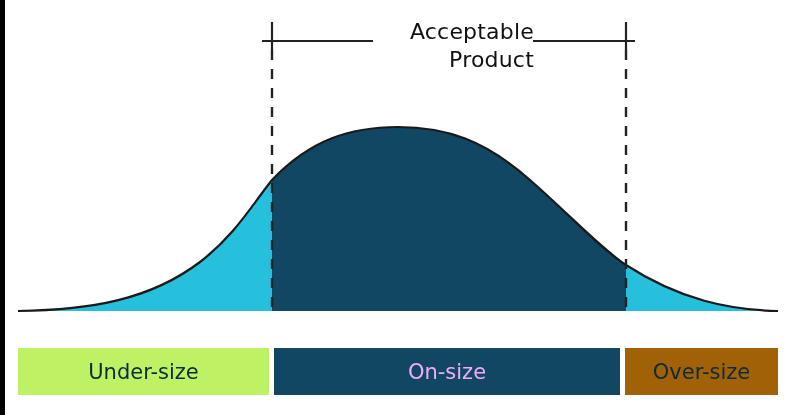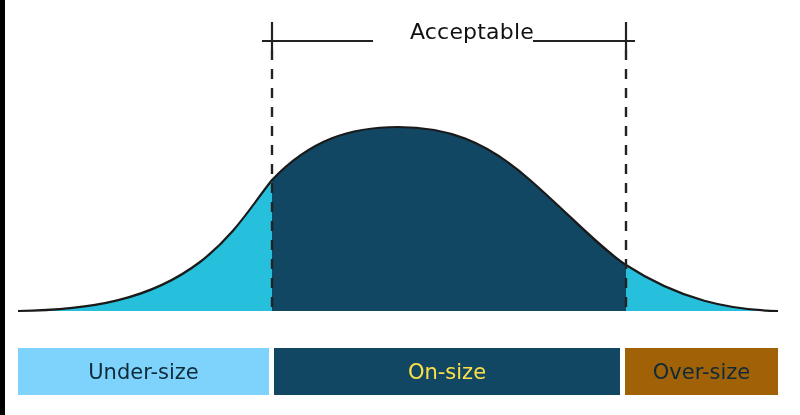--- a/index.html
+++ b/index.html
@@ -88,23 +88,24 @@
   <line x1="626" y1="50" x2="626" y2="311" stroke="#222222" stroke-width="2.4" stroke-dasharray="10,9"></line>
 
   <line x1="262" y1="41" x2="373" y2="41" stroke="#222222" stroke-width="2.2"></line>
   <line x1="533" y1="41" x2="635" y2="41" stroke="#222222" stroke-width="2.2"></line>
   <line x1="272" y1="22" x2="272" y2="50" stroke="#222222" stroke-width="2.2"></line>
   <line x1="626" y1="22" x2="626" y2="50" stroke="#222222" stroke-width="2.2"></line>
 </svg>
 
 <div class="title">
   <div>Acceptable</div>
+  <div>Product</div>
 </div>
 
-<div class="band under" style="background:#7dd3fc;color:#0f2a38;">
+<div class="band under" style="background:#bef264;color:#0f2a38;">
   <span>Under-size</span>
 </div>
-<div class="band on" style="background:#114763;color:#fde047;">
+<div class="band on" style="background:#114763;color:#f0abfc;">
   <span>On-size</span>
 </div>
 <div class="band over" style="background:#a16207;color:#0f2a38;">
   <span>Over-size</span>
 </div>
 
 </body></html>

